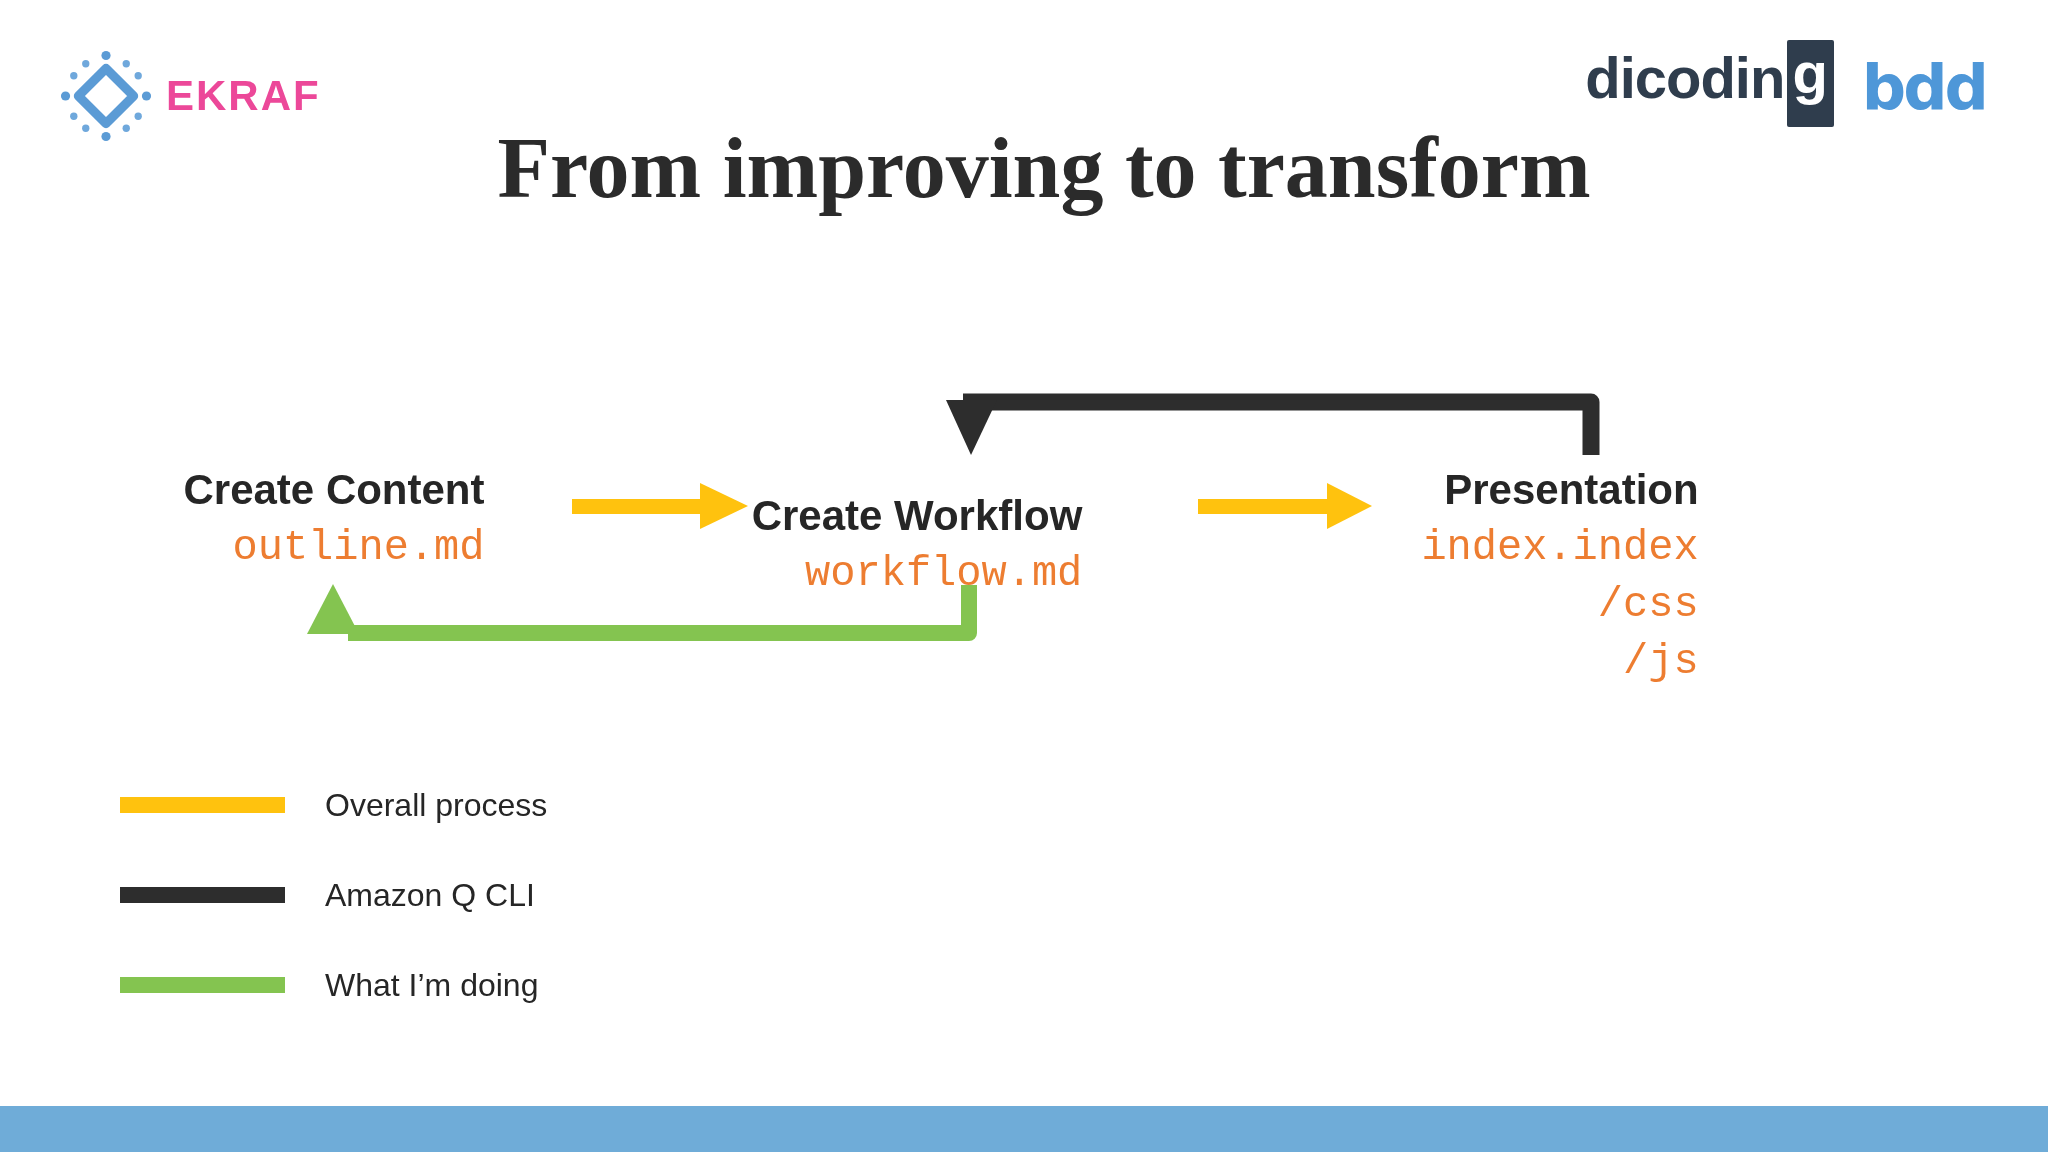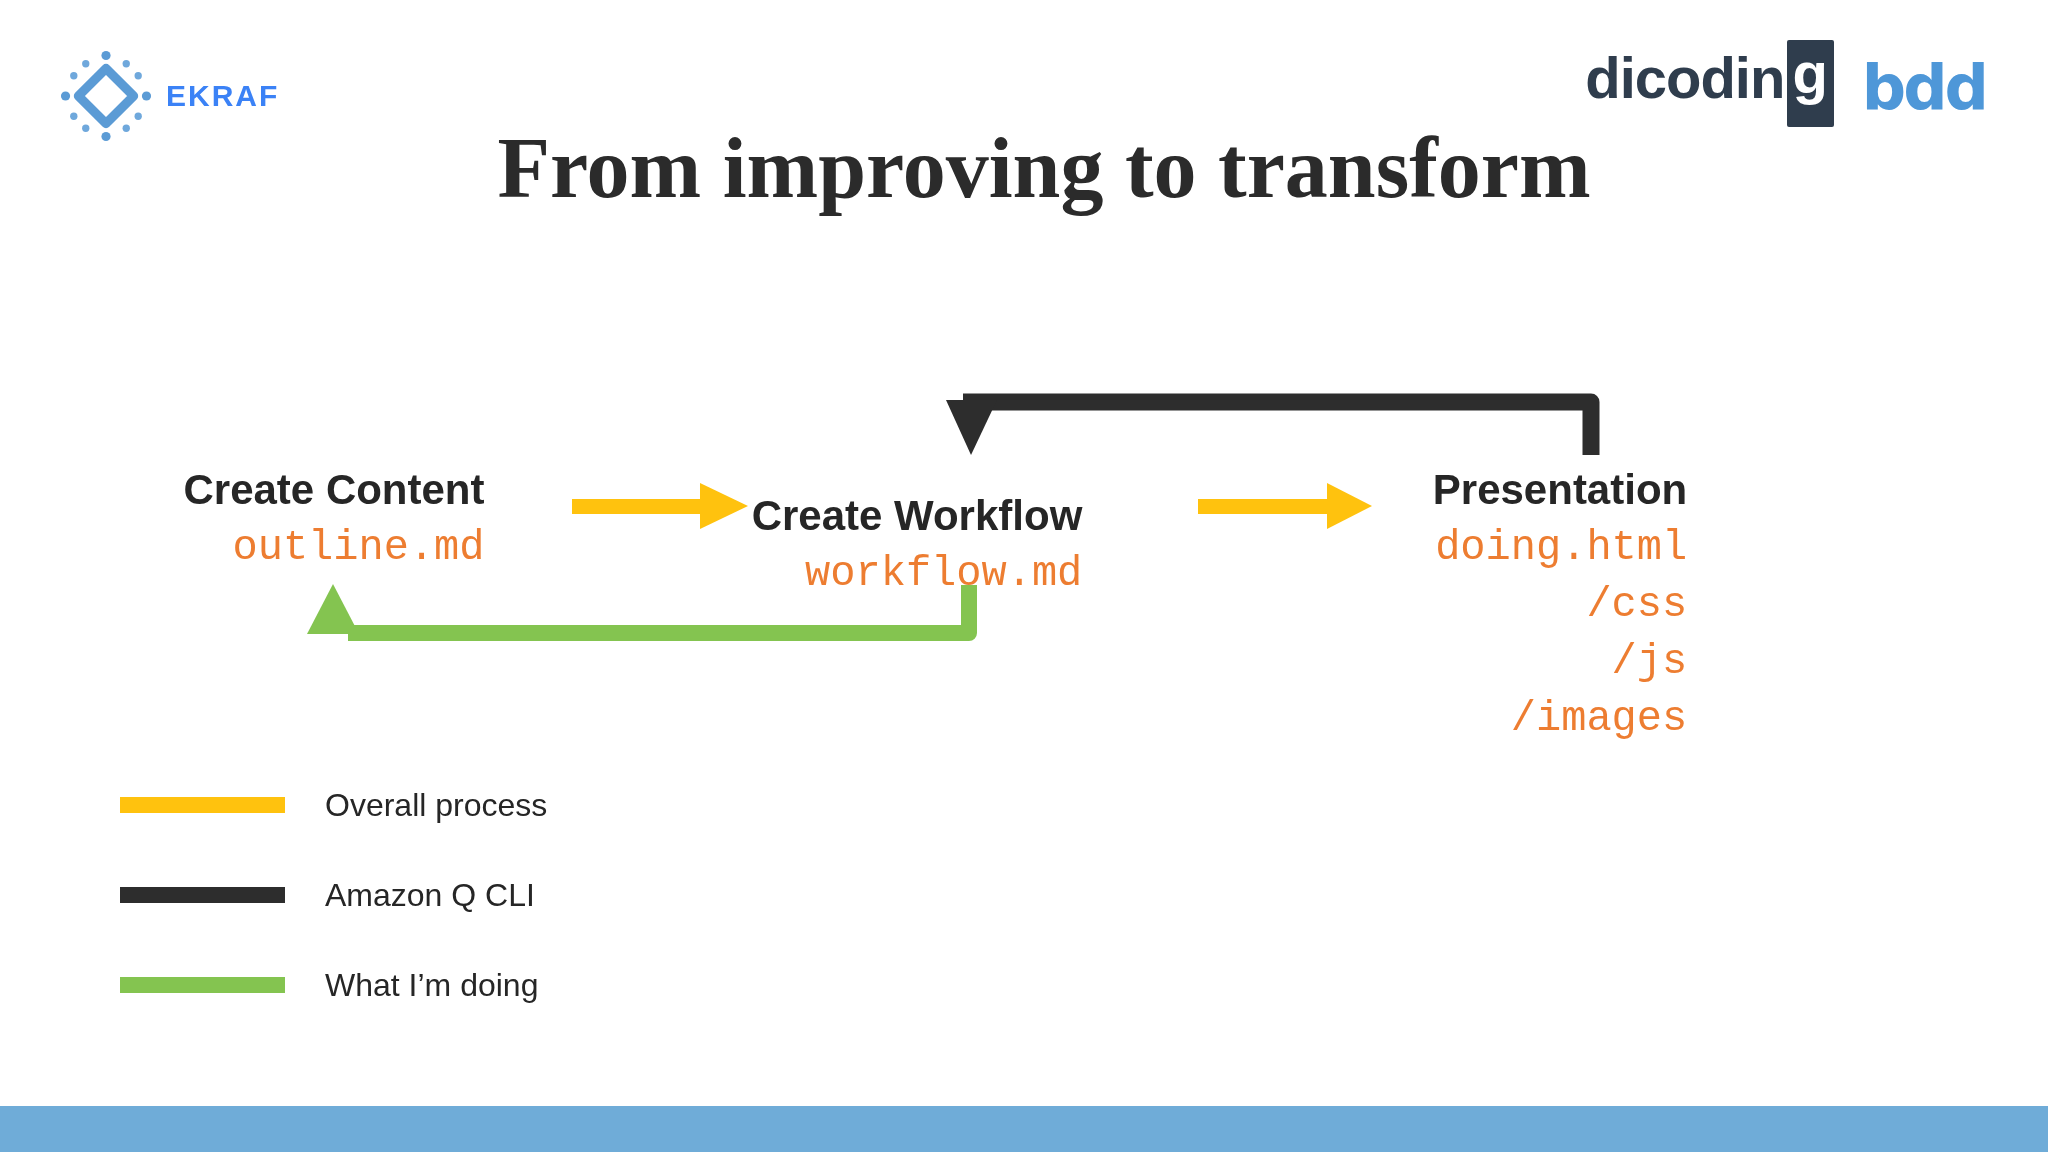--- a/index.html
+++ b/index.html
@@ -5,21 +5,21 @@
   html,body { margin:0; padding:0; background:#fff; }
   .slide {
     position:relative; width:2048px; height:1152px;
     background:var(--background,#fff); overflow:hidden;
     font-family:"Liberation Sans", sans-serif;
   }
 
   
   .logo-ekraf { position:absolute; left:58px; top:50px; display:flex; align-items:center; gap:12px; }
   .ekraf-icon { width:96px; height:92px; }
-  .ekraf-text { font-size:30px; font-weight:bold; color:#3b82f6; letter-spacing:2px; }
+  .ekraf-text { font-size:42px; font-weight:bold; color:#ec4899; letter-spacing:2px; }
 
   .header-right { position:absolute; top:44px; right:62px; display:flex; align-items:center; gap:28px; }
   .dicoding { font-size:58px; font-weight:bold; color:var(--dicoding_navy); letter-spacing:-1px; display:flex; align-items:flex-start; }
   .g-box {
     display:inline-block; background:var(--dicoding_navy); color:#fff;
     padding:0 7px 20px 5px; margin-left:3px; border-radius:2px;
     transform:translateY(-4px); line-height:1.15;
   }
   .bdd { font-family:"DejaVu Sans", sans-serif; font-size:62px; font-weight:bold; color:var(--bdd_blue); letter-spacing:-3px; }
 
@@ -127,24 +127,23 @@
   <div class="node" style="left:917px; top:492px;">
     <div class="node-title">Create Workflow</div>
     <div class="node-files">
       <div>workflow.md</div>
     </div>
   </div>
 
   <div class="node" style="left:1560px; top:466px;">
     <div class="node-title">Presentation</div>
     <div class="node-files">
-      <div>doing.html</div>
+      <div>index.index</div>
       <div>/css</div>
       <div>/js</div>
-      <div>/images</div>
     </div>
   </div>
 
   <div class="legend">
     <div class="legend-row">
       <div class="swatch swatch-yellow"></div>
       <div class="legend-label">Overall process</div>
     </div>
     <div class="legend-row">
       <div class="swatch swatch-black"></div>

